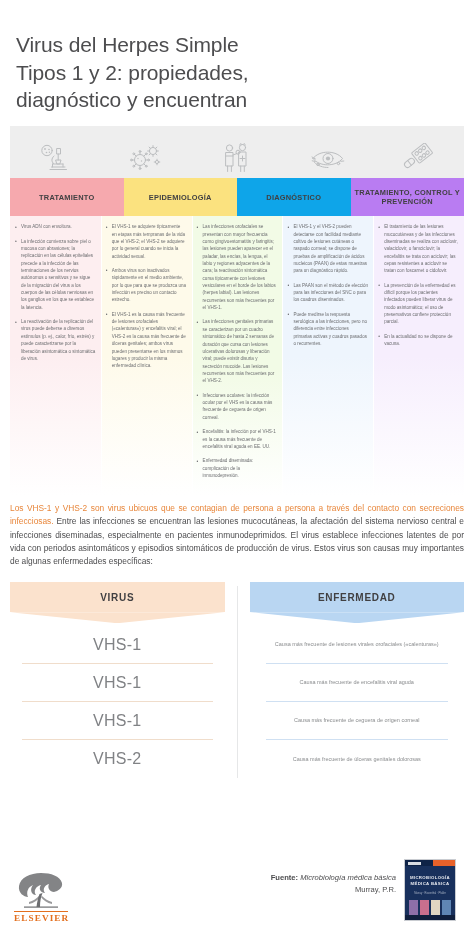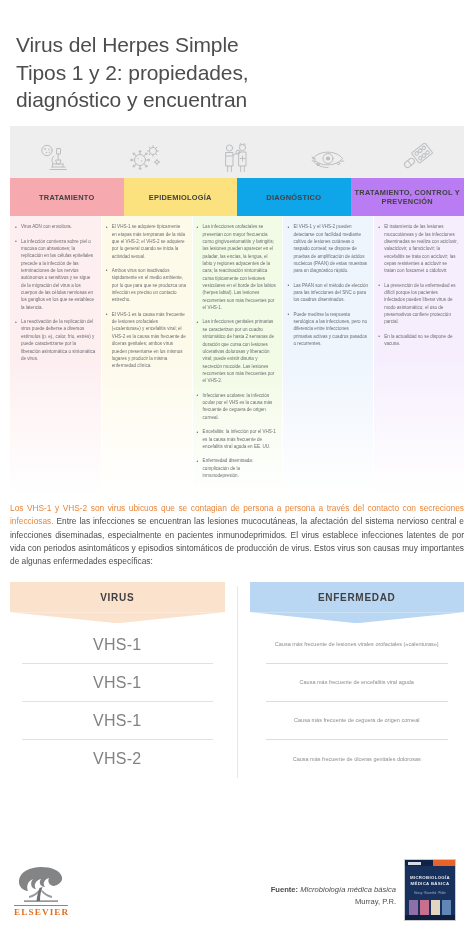--- a/index.html
+++ b/index.html
@@ -181,37 +181,37 @@
     margin-top:4px;
   }
 
   
   #footer{
     position:absolute;
     left:0;right:0;bottom:6px;
     height:74px;
   }
   #elsevier{
-    position:absolute;left:14px;bottom:20px;
+    position:absolute;left:14px;bottom:14px;
     width:54px;
   }
   #elsevier .tree{display:block;}
   #elsevier .word{
     font-family:"Liberation Serif", serif;
     font-size:9.2px;
     letter-spacing:1.1px;
     color:#e36f1e;
     font-weight:700;
     border-top:1.4px solid #e36f1e;
     padding-top:1px;
     text-align:center;
     margin-top:1px;
   }
   #source{
-    position:absolute;right:78px;bottom:30px;
+    position:absolute;right:78px;bottom:42px;
     text-align:right;
     font-size:7.6px;
     line-height:1.5;
     color:#4d4d4f;
   }
   #source b{font-weight:700;}
   #source i{font-style:italic;}
   #bookcover{
     position:absolute;right:18px;bottom:16px;
     width:52px;height:62px;

